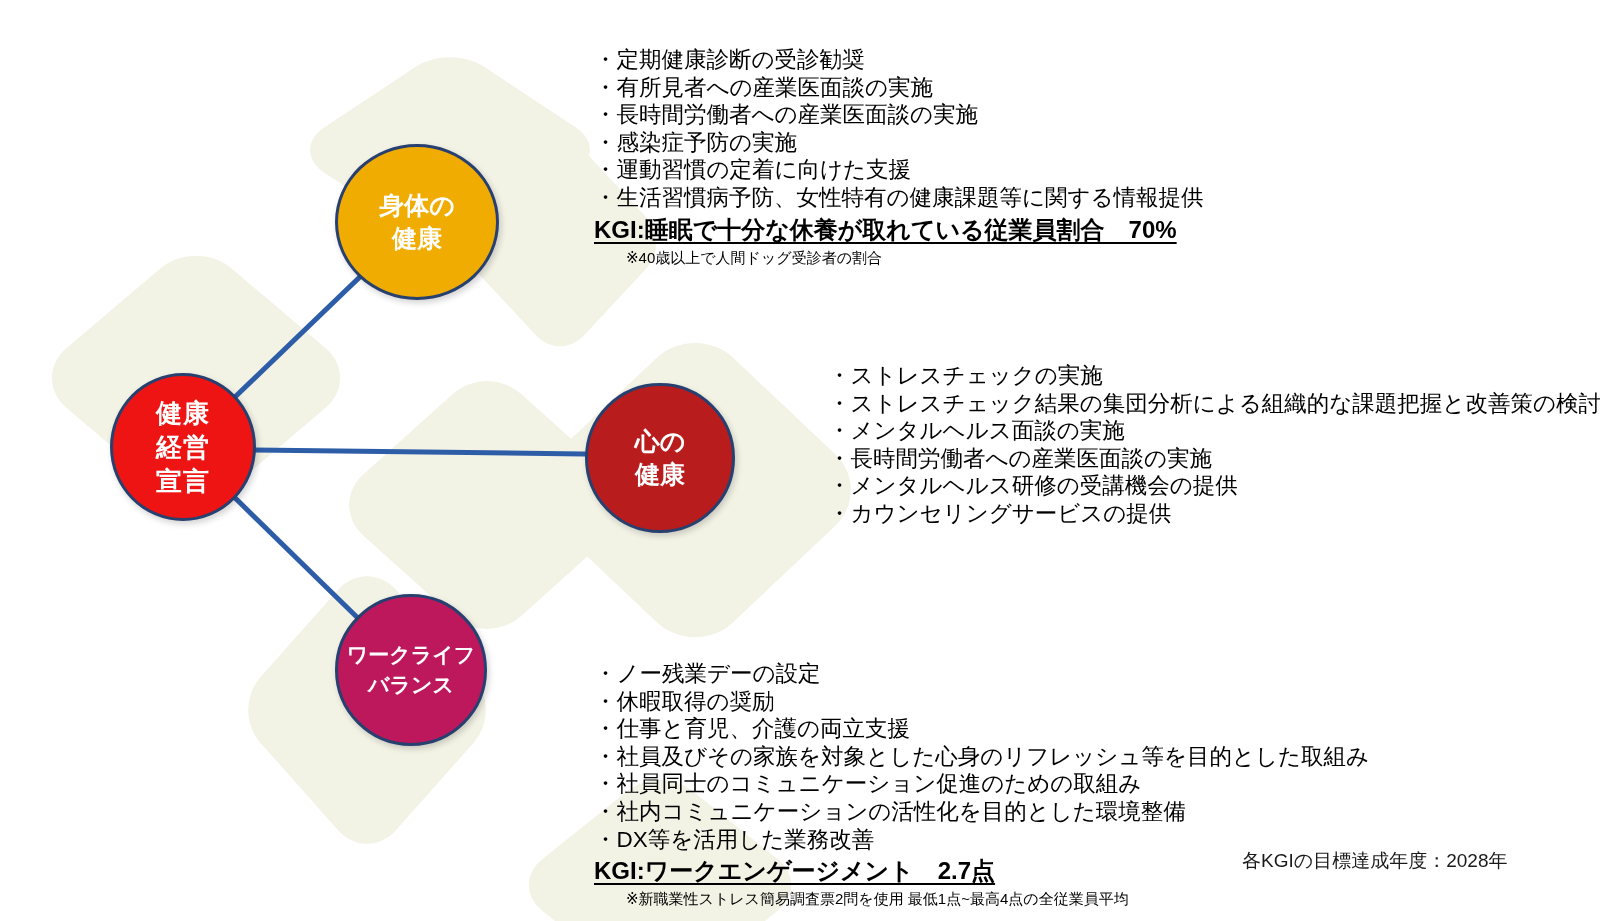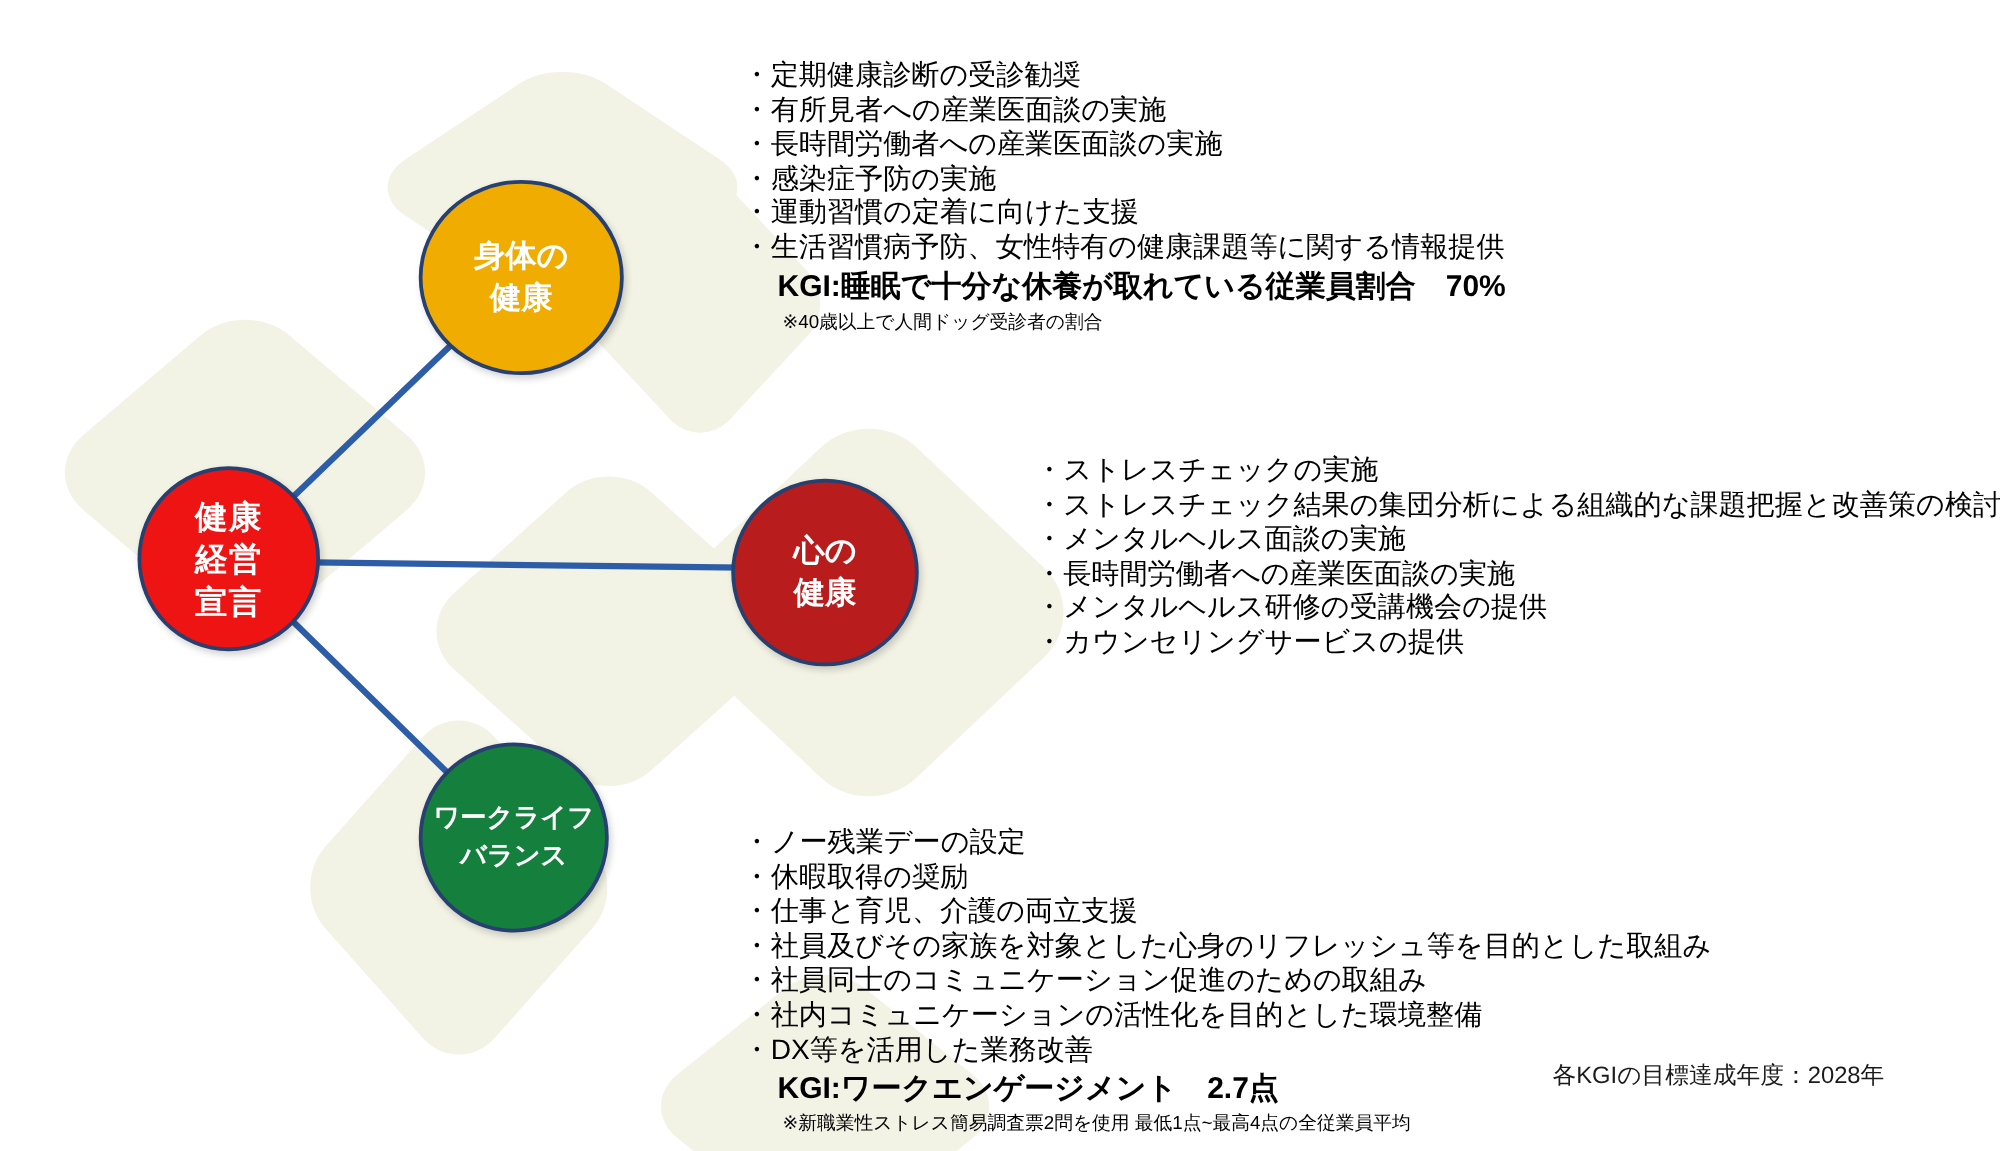--- a/index.html
+++ b/index.html
@@ -13,27 +13,27 @@
     align-items:center;justify-content:center;text-align:center;z-index:2;
     color:#ffffff;box-shadow:2px 3px 6px rgba(0,0,0,0.18);
     border:3px solid #27406F;box-sizing:border-box;
   }
   .node-root{left:110px;top:373px;width:146px;height:148px;background:#EE1414;
     font-size:26px;font-weight:700;line-height:34px;letter-spacing:1px;}
   .node-physical{left:335px;top:144px;width:164px;height:156px;background:#F0AC00;
     font-size:25px;font-weight:600;line-height:33px;}
   .node-mental{left:585px;top:383px;width:150px;height:150px;background:#b91c1c;
     font-size:25px;font-weight:600;line-height:33px;}
-  .node-worklife{left:335px;top:594px;width:152px;height:152px;background:#15803d;
+  .node-worklife{left:335px;top:594px;width:152px;height:152px;background:#be185d;
     font-size:21px;font-weight:600;line-height:30px;}
   .details{position:absolute;z-index:1;white-space:nowrap;}
   .details .li{font-size:22.5px;line-height:27.6px;}
   .details .kgi{
     font-size:24px;font-weight:700;line-height:31px;margin-top:2px;
-    text-underline-offset:4px;margin-left:28px;
+    text-decoration:underline;text-underline-offset:4px;
   }
   .details .note{font-size:15px;line-height:26px;padding-left:32px;}
   .block-physical{left:594px;top:46px;}
   .block-mental{left:828px;top:362px;}
   .block-worklife{left:594px;top:660px;}
   .target-year{
     position:absolute;left:1242px;top:846px;z-index:1;
     font-size:19px;line-height:30px;color:#1a1a1a;white-space:nowrap;
   }
 </style>

